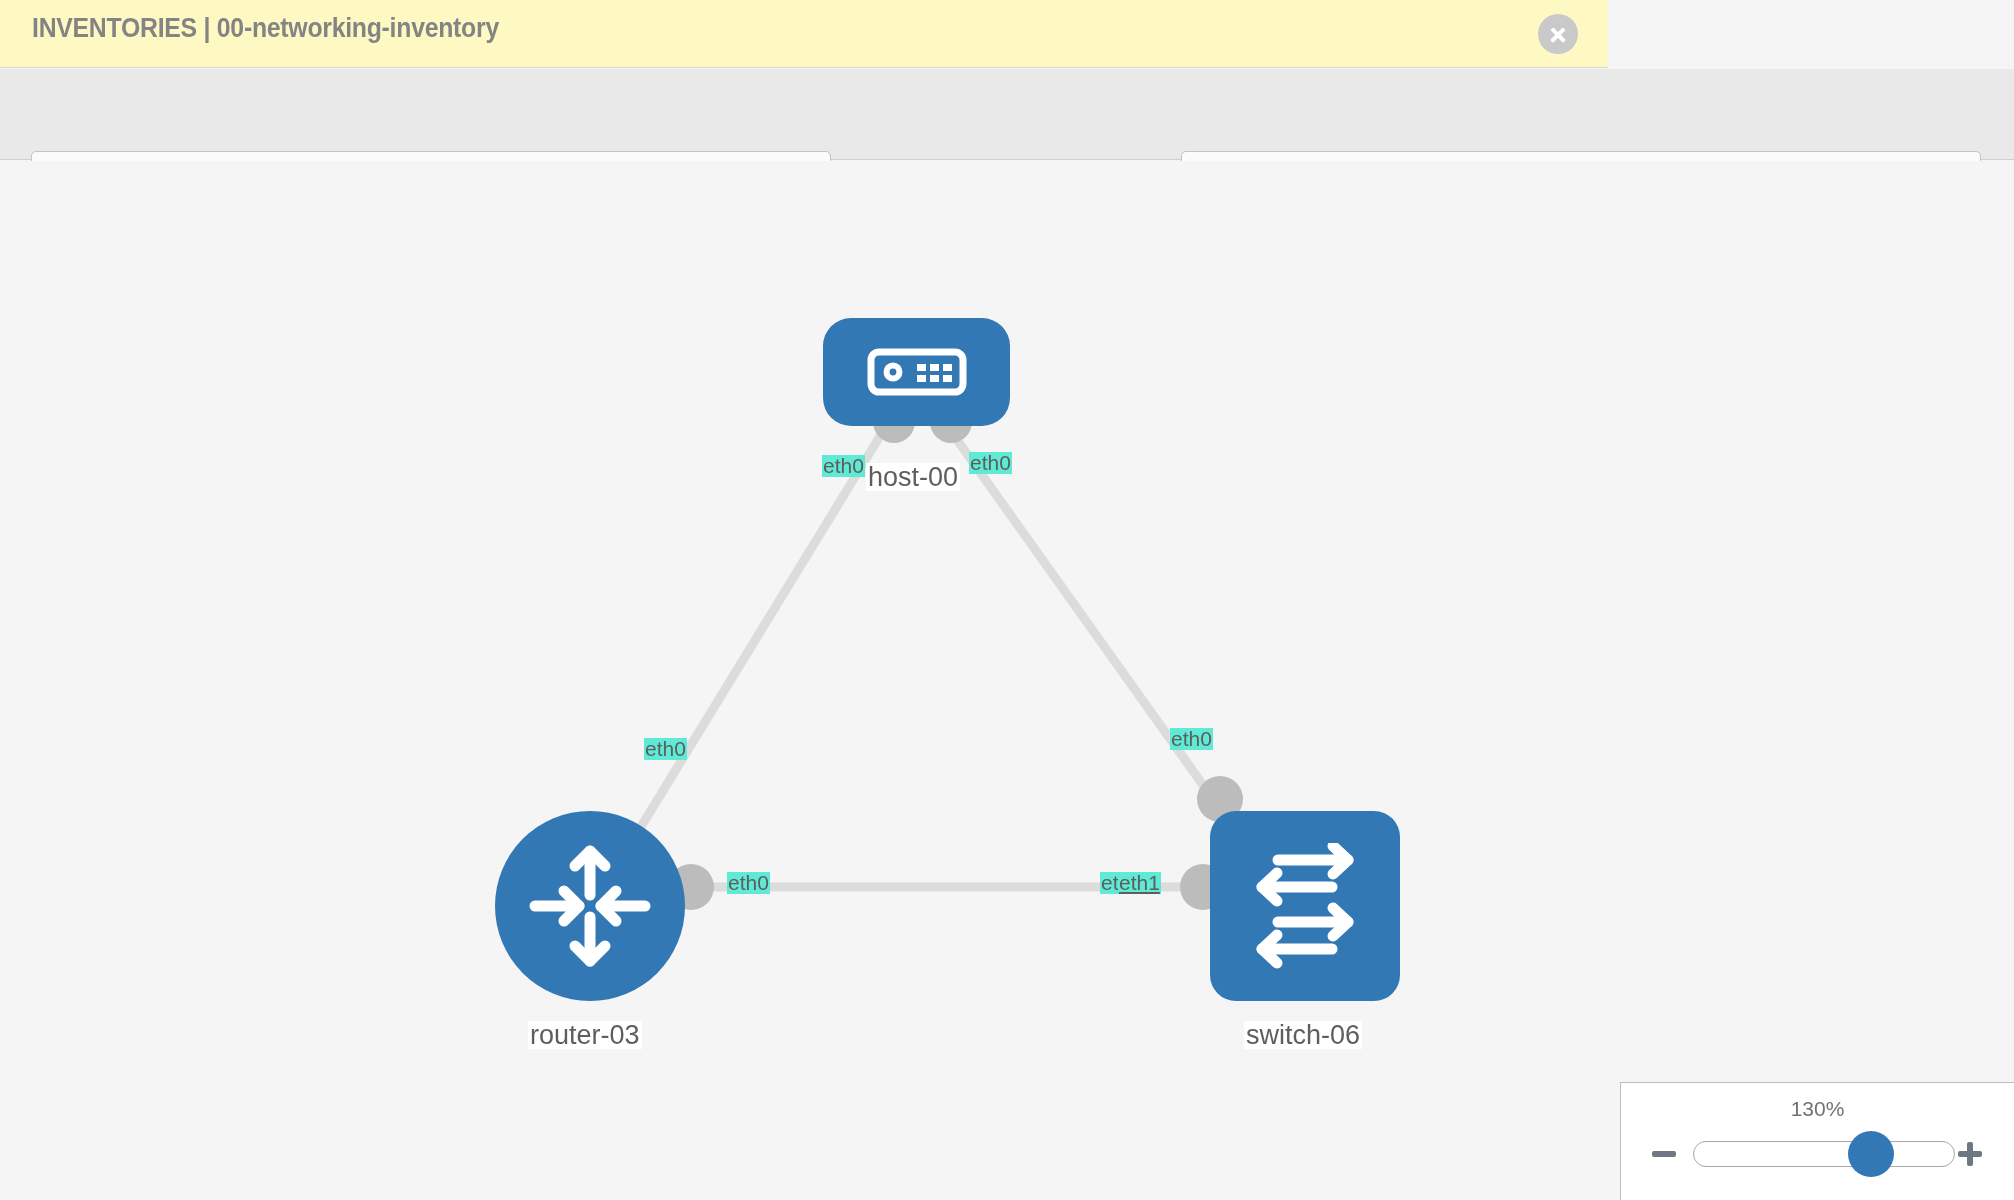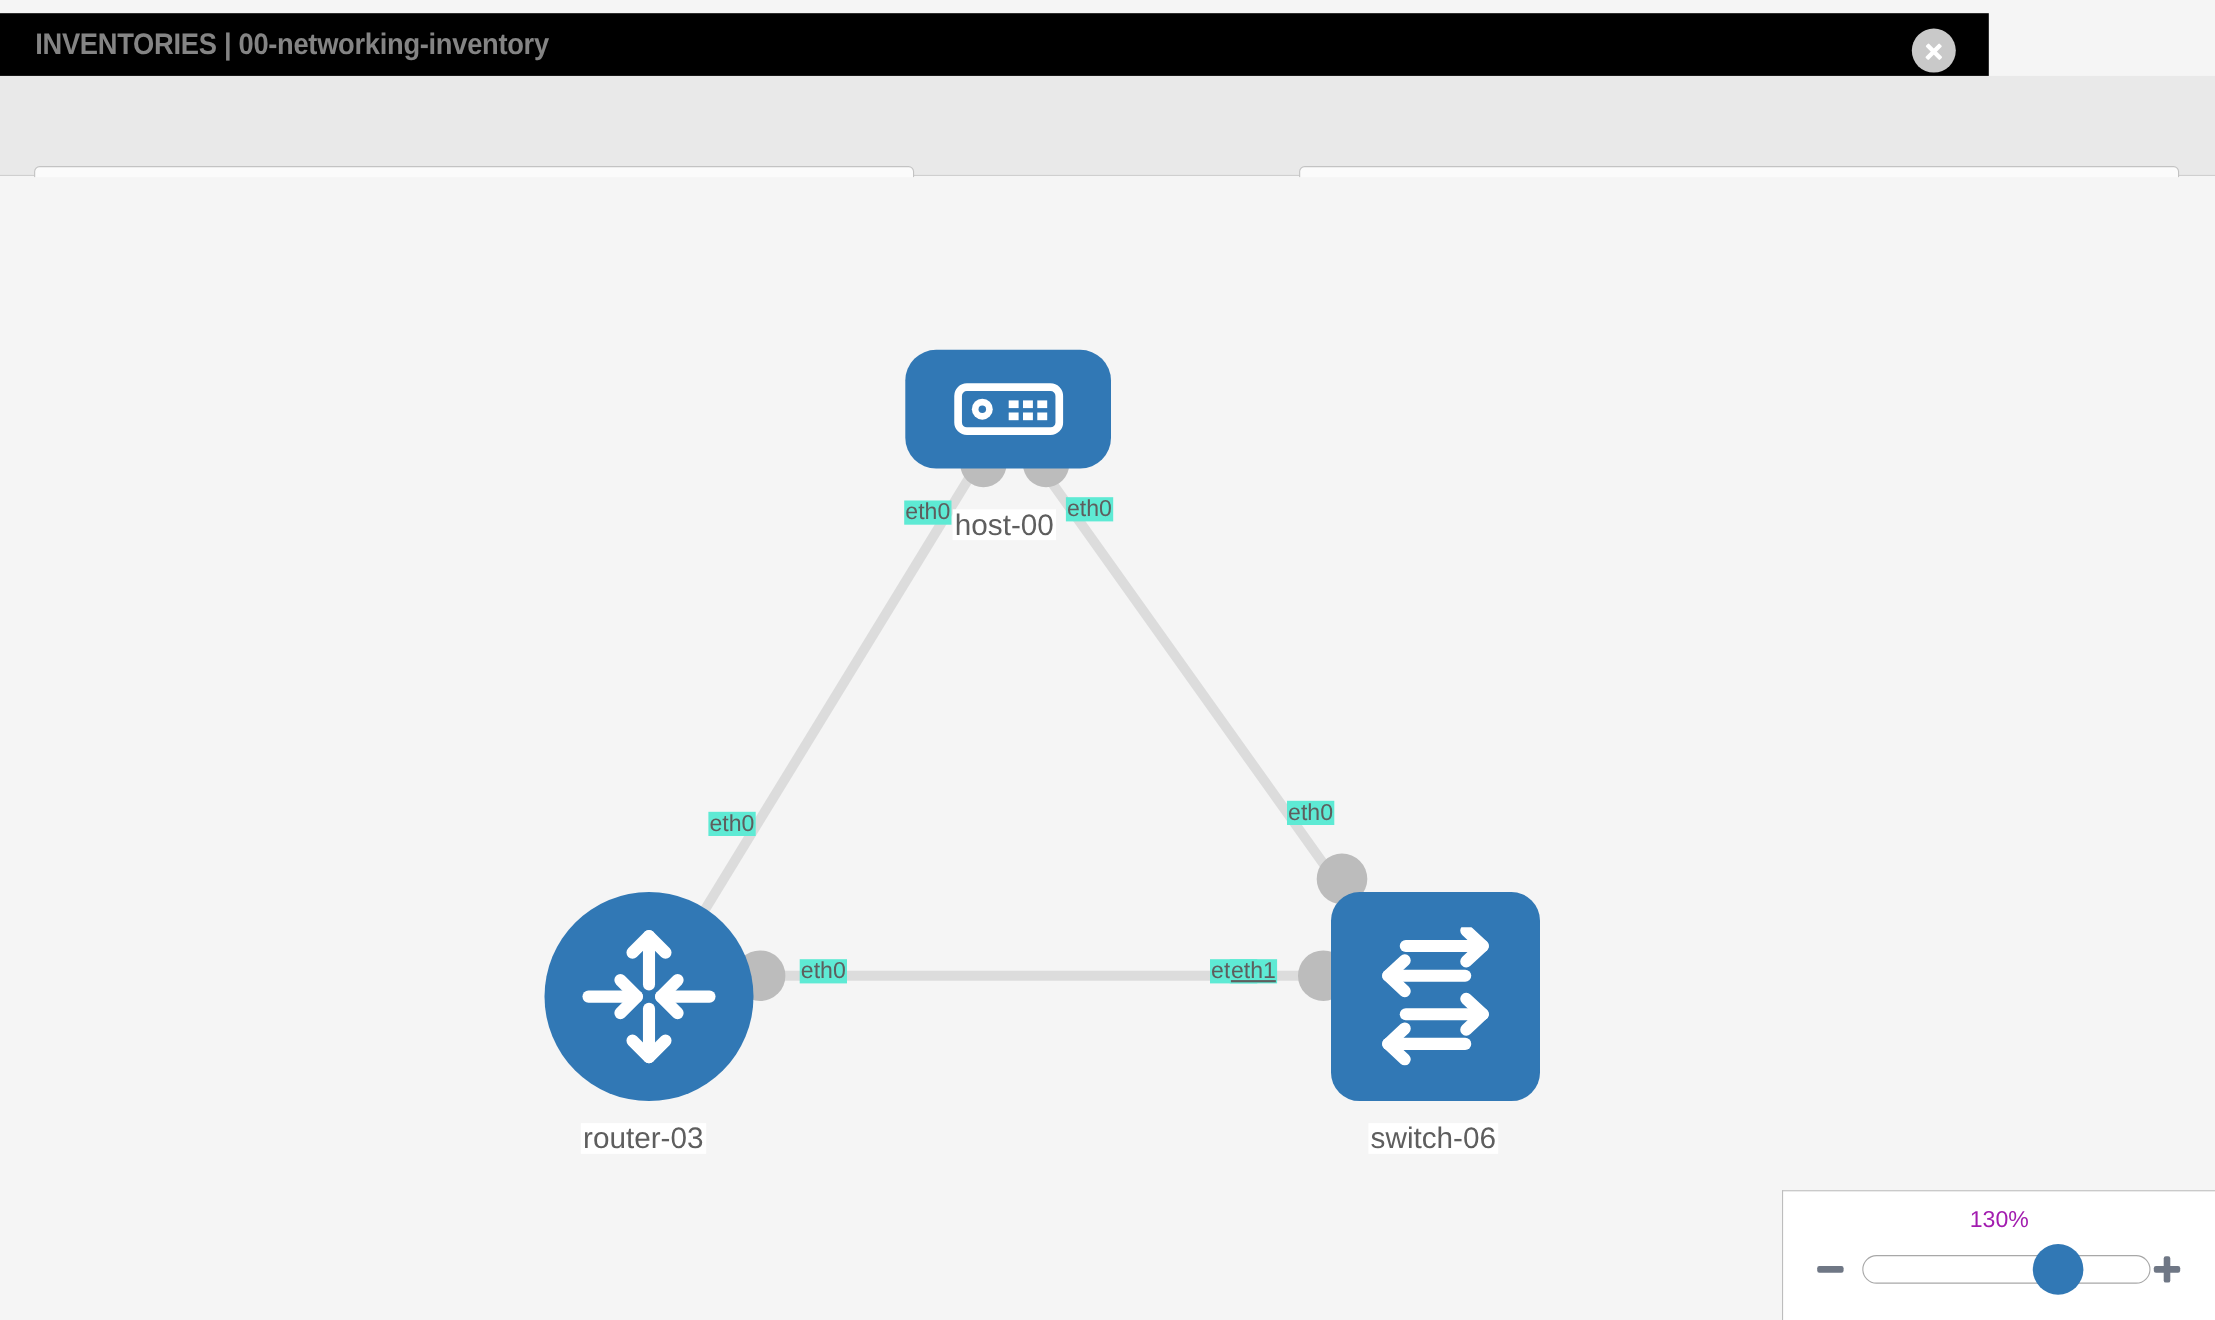--- a/index.html
+++ b/index.html
@@ -7,24 +7,23 @@
     margin: 0; padding: 0;
     width: 2014px; height: 1200px;
     background: #f5f5f5;
     font-family: "Liberation Sans", sans-serif;
     overflow: hidden;
   }
 
   
   .header {
     position: absolute; left: 0; top: 0;
-    width: 1808px; height: 68px;
-    background: #000000;
+    width: 1608px; height: 68px;
+    background: #fef9c3;
     border-bottom: 1px solid #d7d7d7;
-    margin-top: 12px;
   }
   .page-title {
     position: absolute; left: 32px; top: 13px;
     font-size: 27px;
     font-weight: bold;
     color: #848484;
     letter-spacing: -0.3px;
     white-space: nowrap;
     transform: scaleX(0.92);
     transform-origin: left center;
@@ -157,21 +156,21 @@
     width: 394px; height: 118px;
     background: #ffffff;
     border: 1px solid #bdbdbd;
     border-right: none; border-bottom: none;
   }
   .zoom-value {
     position: absolute; left: 0; top: 14px;
     width: 100%;
     text-align: center;
     font-size: 21px;
-    color: #a21caf;
+    color: #737373;
   }
   .zoom-minus, .zoom-plus {
     position: absolute; top: 56px;
     width: 30px; height: 30px;
     cursor: pointer;
   }
   .zoom-minus { left: 28px; }
   .zoom-plus  { left: 334px; }
   .zoom-minus::before, .zoom-plus::before, .zoom-plus::after {
     content: ""; position: absolute;

